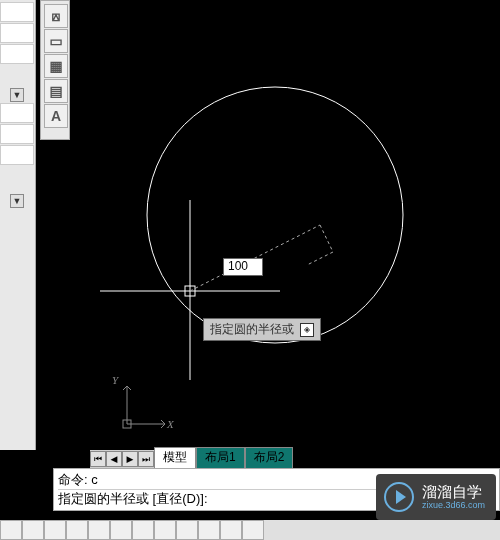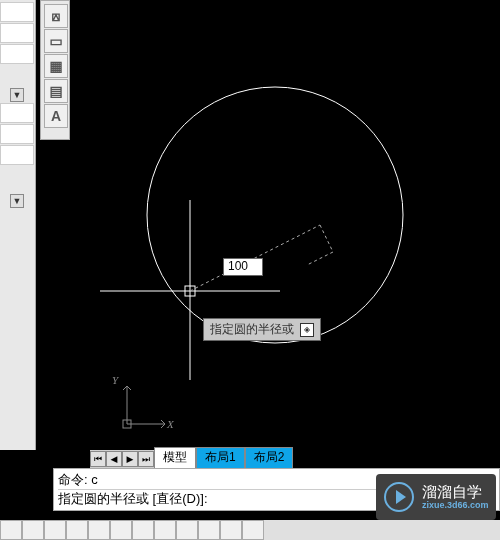--- a/index.html
+++ b/index.html
@@ -150,21 +150,21 @@
       padding: 1px 8px;
       background: #fff;
       border: 1px solid #888;
       border-bottom: none;
       font-size: 12px;
       cursor: pointer;
       height: 24px;
     }
     
     .tab.inactive {
-      background: #0ea5e9;
+      background: #0f766e;
     }
     
     .command-area {
       position: absolute;
       left: 53px;
       top: 468px;
       right: 0;
       background: #fff;
       border: 1px solid #aaa;
       font-size: 13px;
@@ -210,21 +210,20 @@
     
     .watermark-text {
       color: #fff;
       font-size: 15px;
       line-height: 16px;
     }
     
     .watermark-sub {
       color: #6ab0e0;
       font-size: 9px;
-      font-weight: bold;
     }
     
     .status-bar {
       position: absolute;
       left: 0;
       bottom: 0;
       right: 0;
       height: 20px;
       background: #e0e0e0;
       display: flex;

